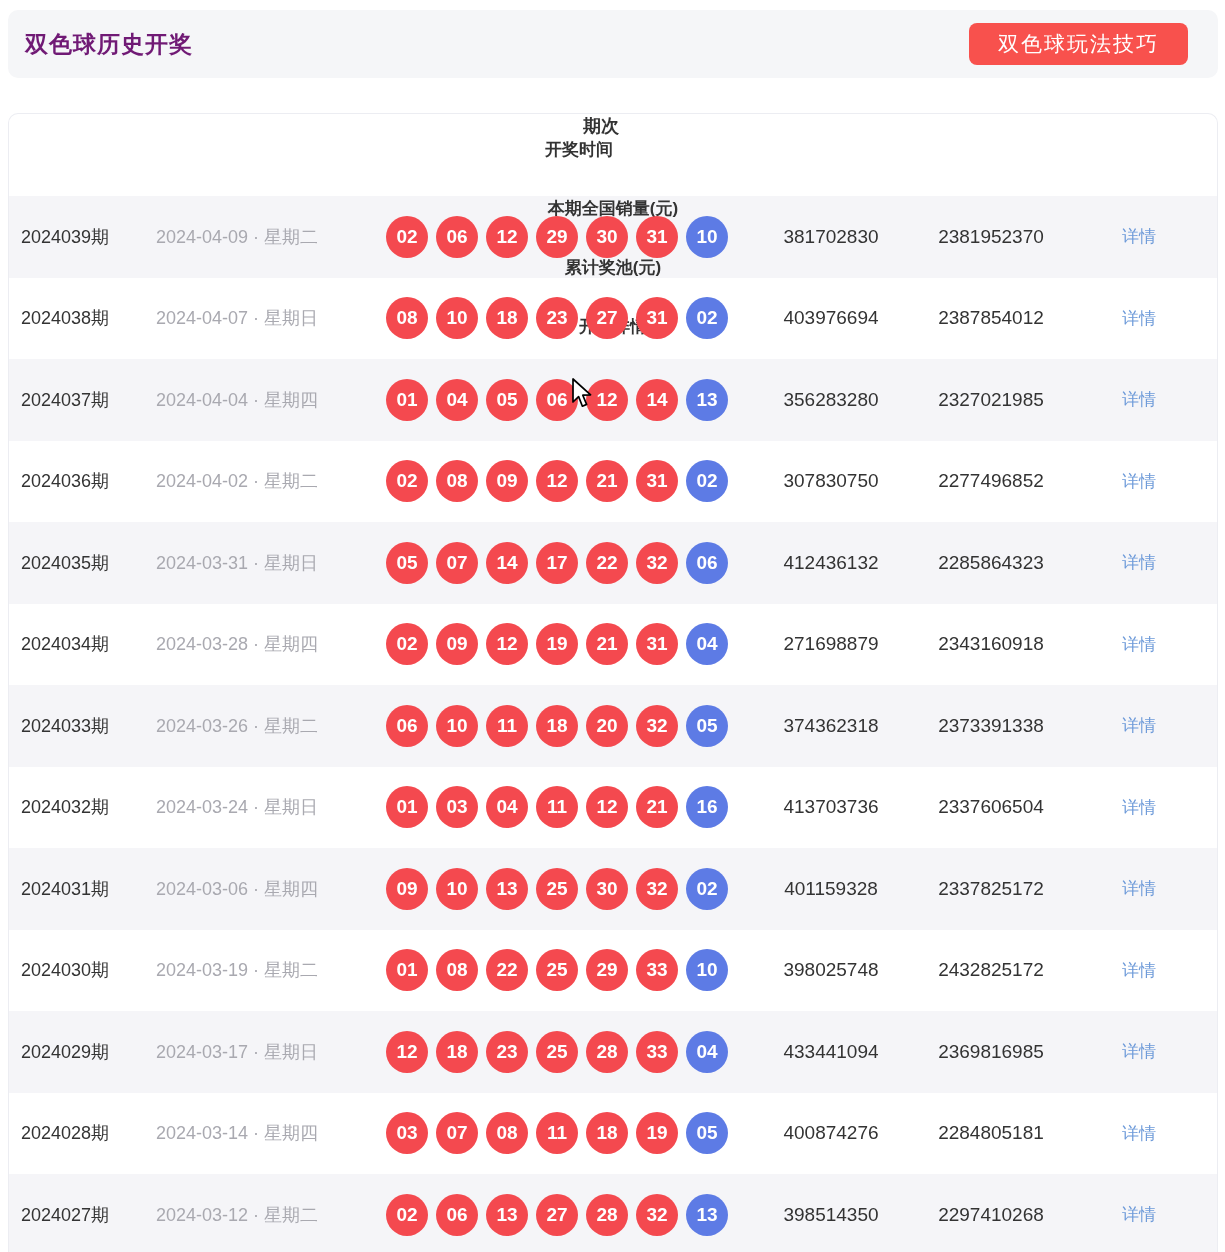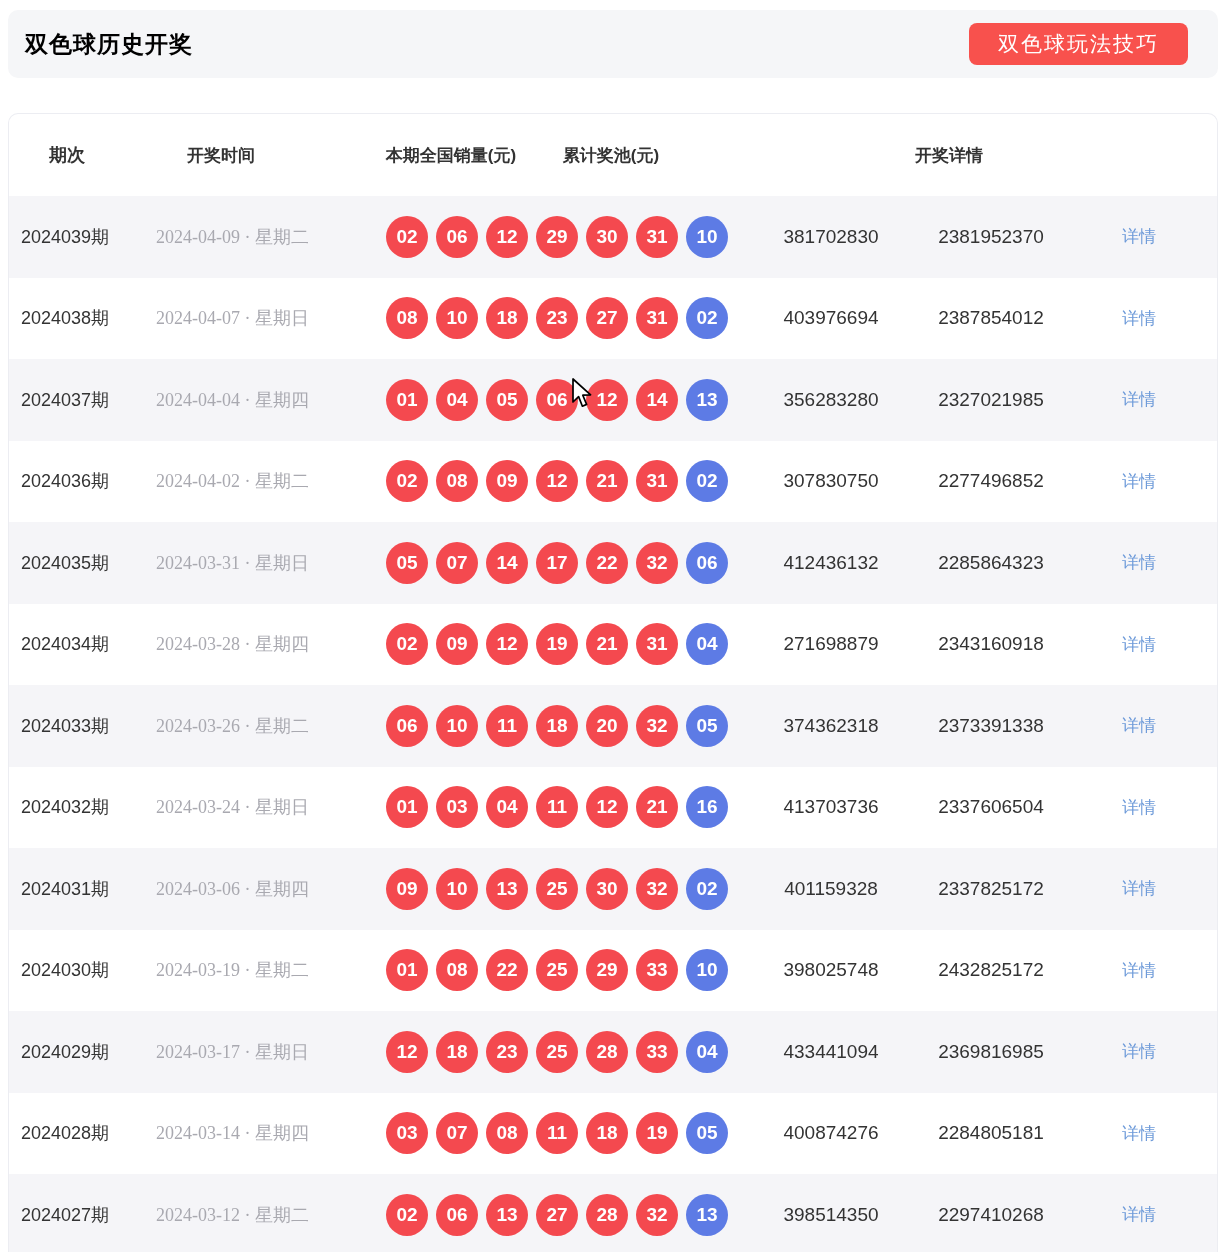--- a/index.html
+++ b/index.html
@@ -7,45 +7,45 @@
     width:1225px; height:1252px; overflow:hidden; background:#ffffff;
     font-family:"Liberation Sans", sans-serif; color:#333;
   }
   
   .title-card{
     margin:10px 7px 0 8px; height:68px; border-radius:10px;
     background:var(--titlebar-bg,#f5f6f8);
     display:flex; align-items:center; justify-content:space-between;
     padding:0 30px 0 17px;
   }
-  .page-title{ font-size:23px; font-weight:bold; color:#000000; letter-spacing:1px; }
+  .page-title{ font-size:23px; font-weight:bold; color:#701a75; letter-spacing:1px; }
   .hdr-buttons{ display:flex; gap:19px; }
   .hdr-btn{
     height:42px; padding:0 29px; border:none; border-radius:8px;
     background:var(--btn-red,#f8514d); color:#fff; font-size:21px;
     letter-spacing:2px; cursor:pointer; font-family:inherit;
   }
   
   .table-card{
     margin:35px 7px 0 8px; border:1px solid #ecedf2; border-bottom:none;
     border-radius:10px 10px 0 0; overflow:hidden; background:#fff;
   }
   .trow{ display:flex; align-items:center; height:81.5px; width:100%; }
-  .trow.head{ height:82px; font-weight:bold; font-size:17px; color:#333; }
+  .trow.head{ height:82px; font-weight:bold; font-size:17px; color:#333;flex-direction:column; }
   .trow.odd{ background:var(--row-odd,#f5f5f8); }
   .c1{ width:140px; padding-left:12px; font-size:18px; color:#333; }
   .head .c1{ padding-left:40px; }
-  .c2{ width:212px; padding-left:7px; font-size:18px; color:#a9a9b0;font-family:Liberation Serif, serif; }
+  .c2{ width:212px; padding-left:7px; font-size:18px; color:#a9a9b0; }
   .head .c2{ padding-left:38px; color:#333; font-size:17px; }
   .c3{ width:380px; padding-left:25px; display:flex; align-items:center; gap:8px; }
   .head .c3{ display:block; text-align:center; padding-left:0; }
   .c4{ width:180px; text-align:center; font-size:19px; color:#333; }
   .c5{ width:140px; text-align:center; font-size:19px; color:#333; }
   .c6{ flex:1; text-align:center; }
-  .head .c4,.head .c5,.head .c6{ font-size:17px; color:#333; }
+  .head .c4,.head .c5,.head .c6{ font-size:17px; color:#333;margin-top:36px; }
   .ball{
     width:42px; height:42px; border-radius:50%; flex:0 0 42px;
     display:flex; align-items:center; justify-content:center;
     color:#fff; font-size:19px; font-weight:bold;
   }
   .ball.red{ background:var(--ball-red,#f4494f); }
   .ball.blue{ background:var(--ball-blue,#5d7be5); }
   .detail-link{ font-size:17px; color:var(--link-blue,#6d9ad9); text-decoration:none; cursor:pointer; }
   
   .cursor{ position:absolute; left:571px; top:378px; pointer-events:none; z-index:9; }

